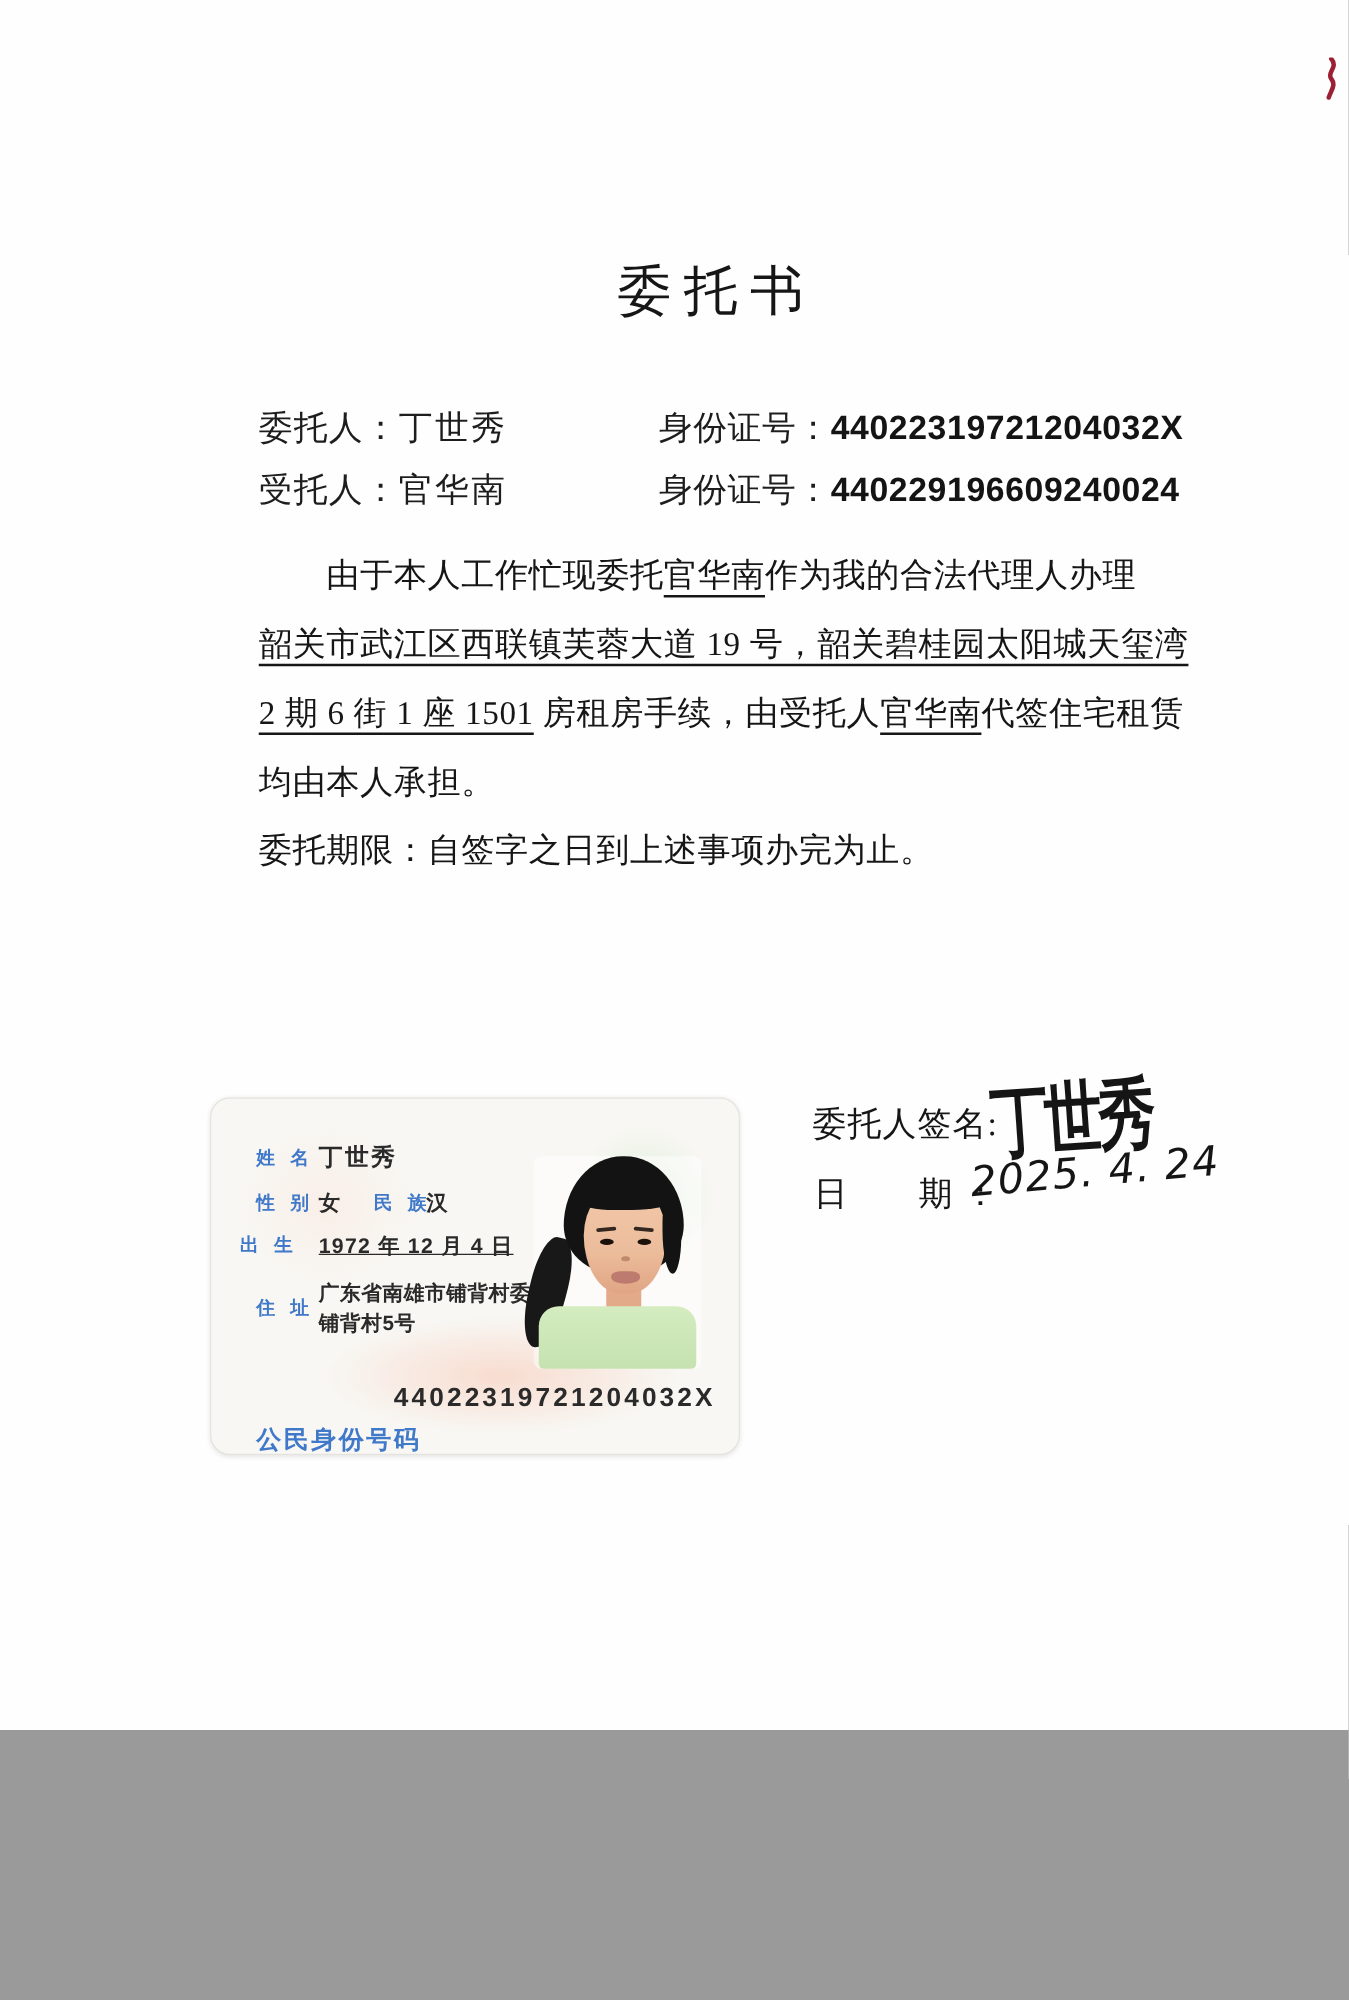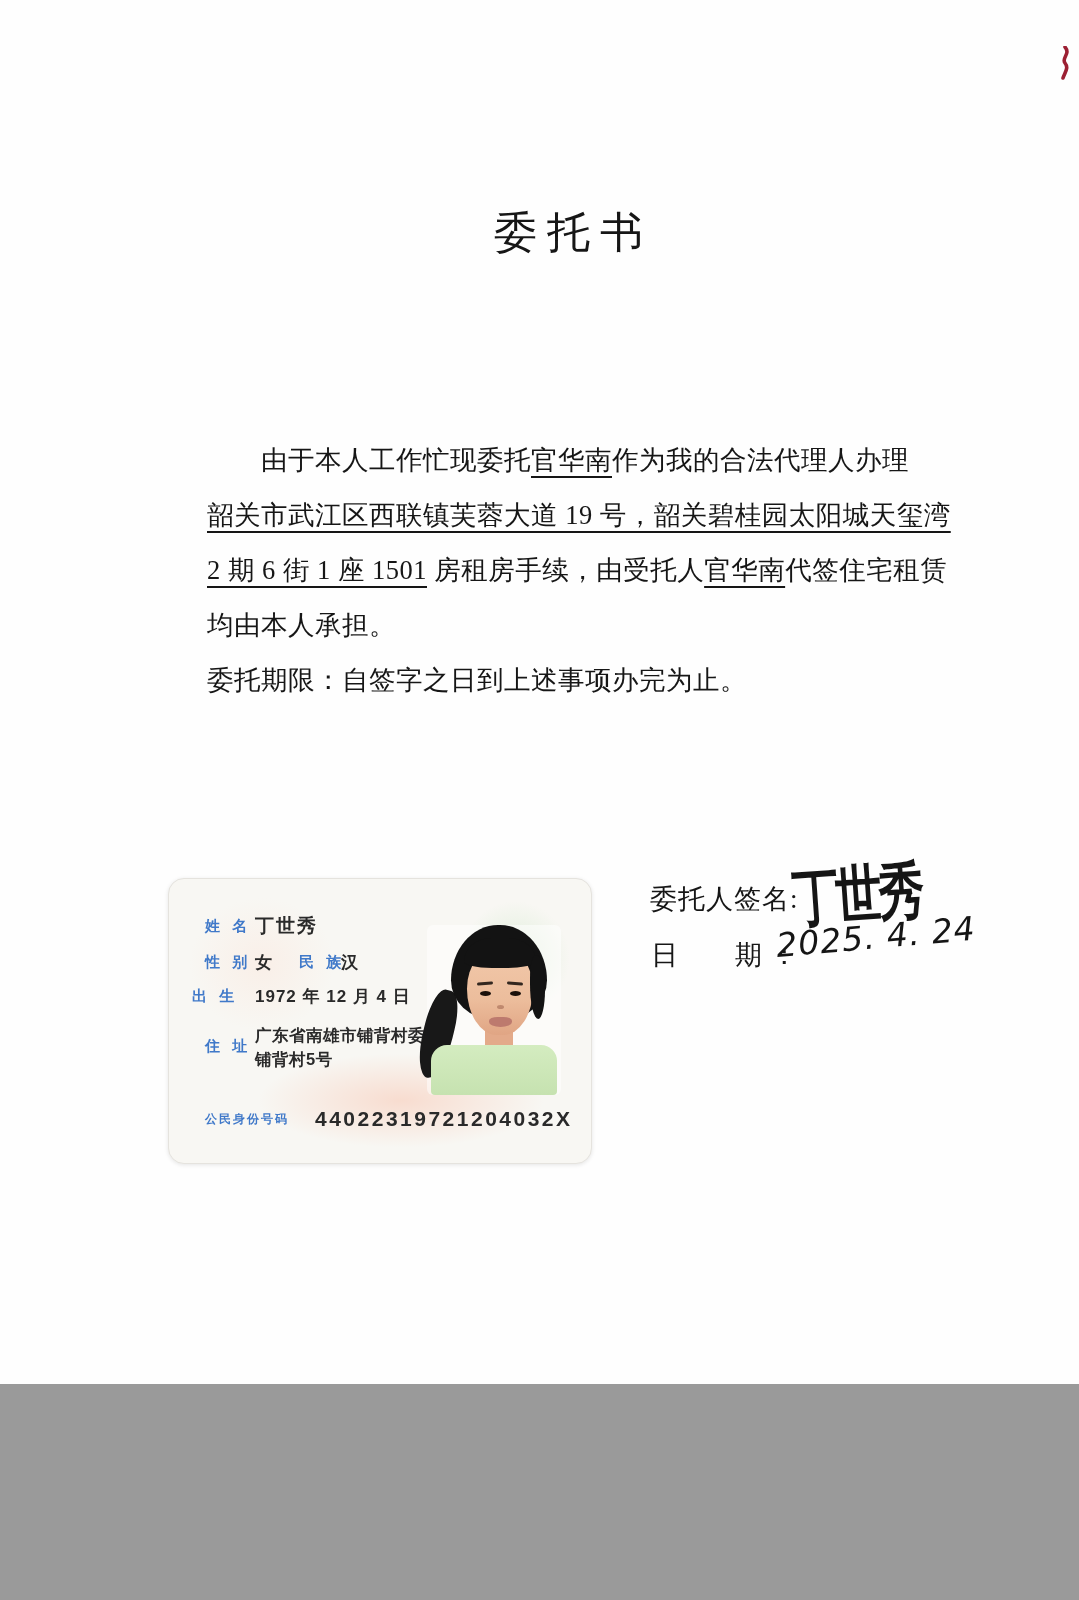--- a/index.html
+++ b/index.html
@@ -67,24 +67,24 @@
   .c-label{
     position:absolute;font-family:"Liberation Sans", sans-serif;
     font-size:15px;font-weight:600;letter-spacing:4px;color:var(--label-blue);
   }
   .c-value{
     position:absolute;font-family:"Liberation Sans", sans-serif;
     font-weight:700;color:#2a2a2a;
   }
   .row-name{top:34px;}   .row-name .c-value{font-size:19px;letter-spacing:2px;}
   .row-sex{top:72px;}    .row-sex .c-value{font-size:17px;}
-  .row-birth{top:106px;} .row-birth .c-value{font-size:17px;letter-spacing:1px;}
+  .row-birth{top:106px;} .row-birth .c-value{font-size:17px;letter-spacing:1px;text-decoration:underline;}
   .row-addr{top:144px;}  .row-addr .c-value{font-size:16.5px;letter-spacing:0.5px;line-height:24px;}
   .row-idnum{top:228px;}
-  .row-idnum .c-label{font-size:12px;letter-spacing:2px;}
+  .row-idnum .c-label{font-size:20px;letter-spacing:2px;margin-top:27px;}
   .row-idnum .c-value{font-size:21px;letter-spacing:2.5px;}
   
   .photo{position:absolute;left:258px;top:46px;width:134px;height:170px;background:rgba(255,255,255,0.5);border-radius:6px;}
   .photo div{position:absolute;}
   .p-ponytail{left:-4px;top:64px;width:30px;height:90px;background:#181818;border-radius:50% 50% 60% 60%;transform:rotate(14deg);}
   .p-hair{left:24px;top:0;width:96px;height:94px;background:#131313;border-radius:50% 50% 44% 44% / 60% 60% 42% 42%;}
   .p-neck{left:58px;top:102px;width:28px;height:24px;background:#e3aa8a;}
   .p-shoulders{left:4px;top:120px;width:126px;height:50px;border-radius:16px 16px 4px 4px;
     background:linear-gradient(180deg,#d4ecc0,#c6e2b0);}
   .p-face{left:40px;top:22px;width:66px;height:88px;border-radius:50% 50% 46% 46% / 48% 48% 54% 54%;
@@ -106,20 +106,24 @@
     border-top:5px solid #2e2e2e;border-right:6px solid #2e2e2e;border-left:2px solid #9aa096;}
   .corner-glyph::after{content:"";position:absolute;left:0;bottom:0;width:10px;height:11px;background:#222;border-radius:0 60% 0 0;}
 </style>
 </head>
 <body>
 
 <div class="page">
 
   <div class="doc-title">委托书</div>
 
+  <div class="party-rows">
+      <div class="party-row"><span class="role">委托人：</span><span class="pname">丁世秀</span><span class="id-group"><span class="id-label">身份证号：</span><span class="id-number">44022319721204032X</span></span></div>
+      <div class="party-row"><span class="role">受托人：</span><span class="pname">官华南</span><span class="id-group"><span class="id-label">身份证号：</span><span class="id-number">440229196609240024</span></span></div>
+    </div>
 
   <div class="body-paragraph">
       <div class="body-line indent"><span class="seg">由于本人工作忙现委托</span><span class="seg u">官华南</span><span class="seg">作为我的合法代理人办理</span></div>
       <div class="body-line"><span class="seg u">韶关市武江区西联镇芙蓉大道 19 号，韶关碧桂园太阳城天玺湾</span></div>
       <div class="body-line"><span class="seg u">2 期 6 街 1 座 1501</span><span class="seg"> 房租房手续，由受托人</span><span class="seg u">官华南</span><span class="seg">代签住宅租赁</span></div>
       <div class="body-line"><span class="seg">均由本人承担。</span></div>
       <div class="body-line"><span class="seg">委托期限：自签字之日到上述事项办完为止。</span></div>
     </div>
 
   <div class="sig-label">委托人签名:</div>

